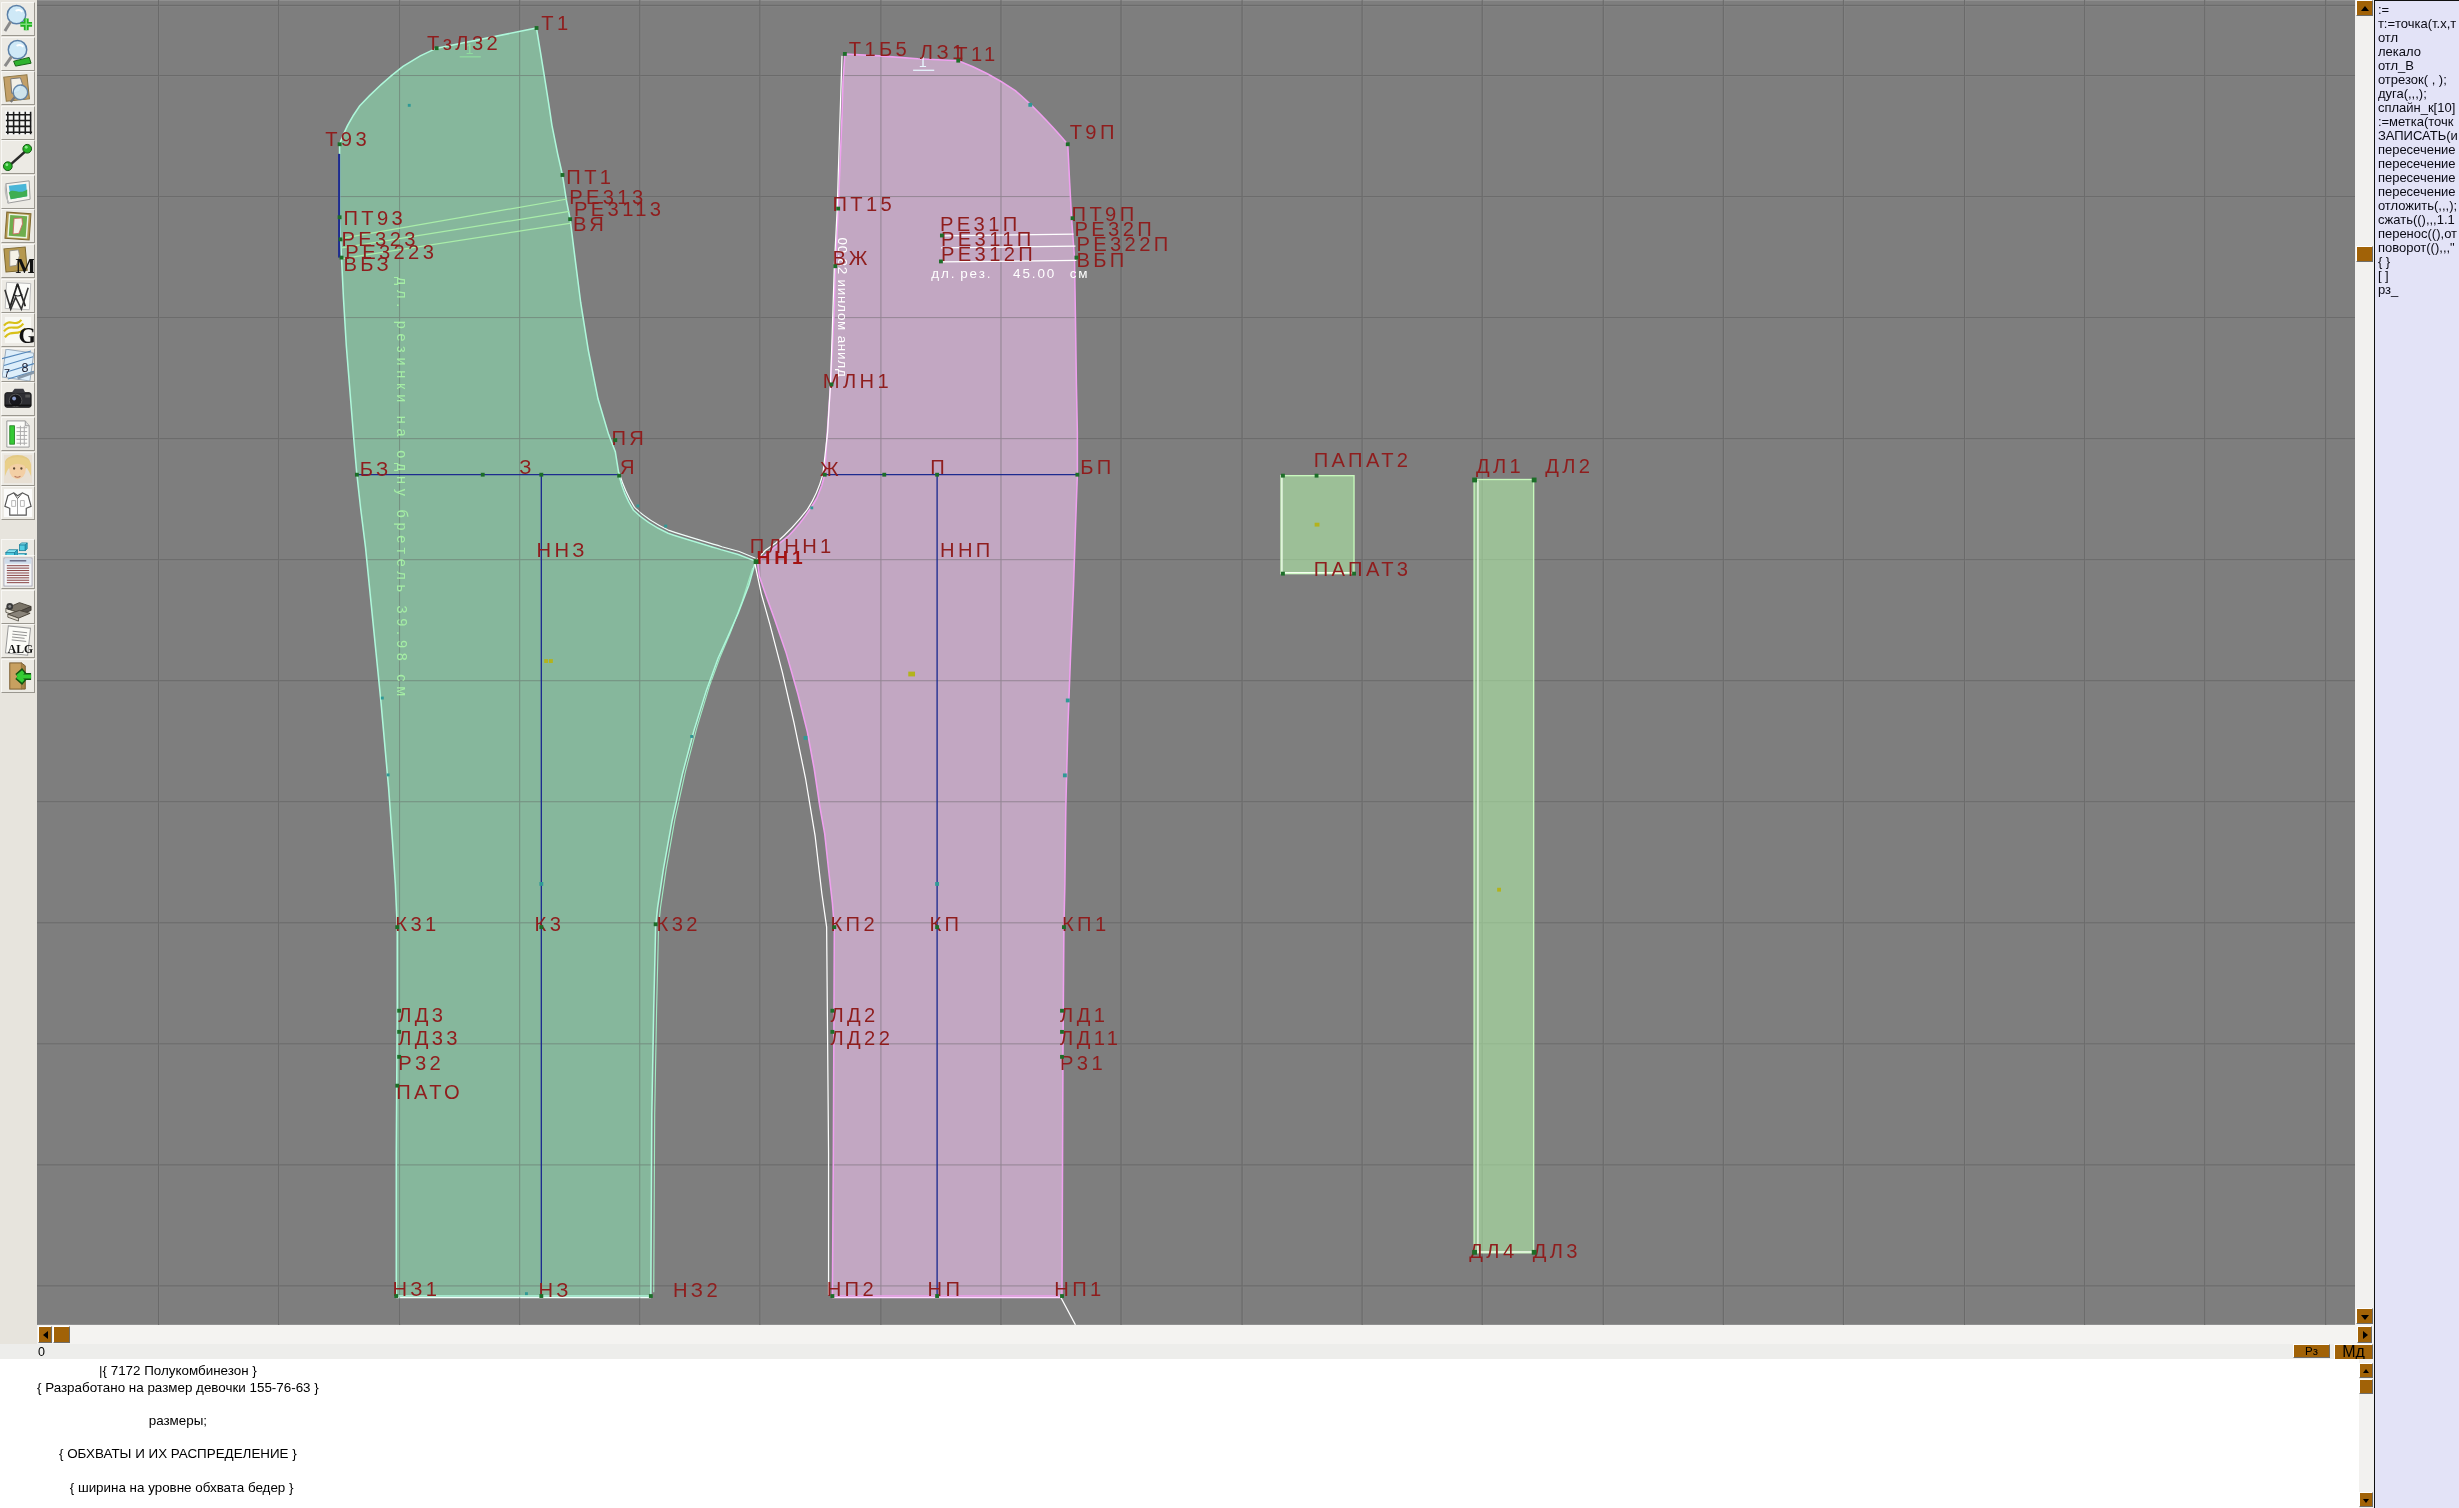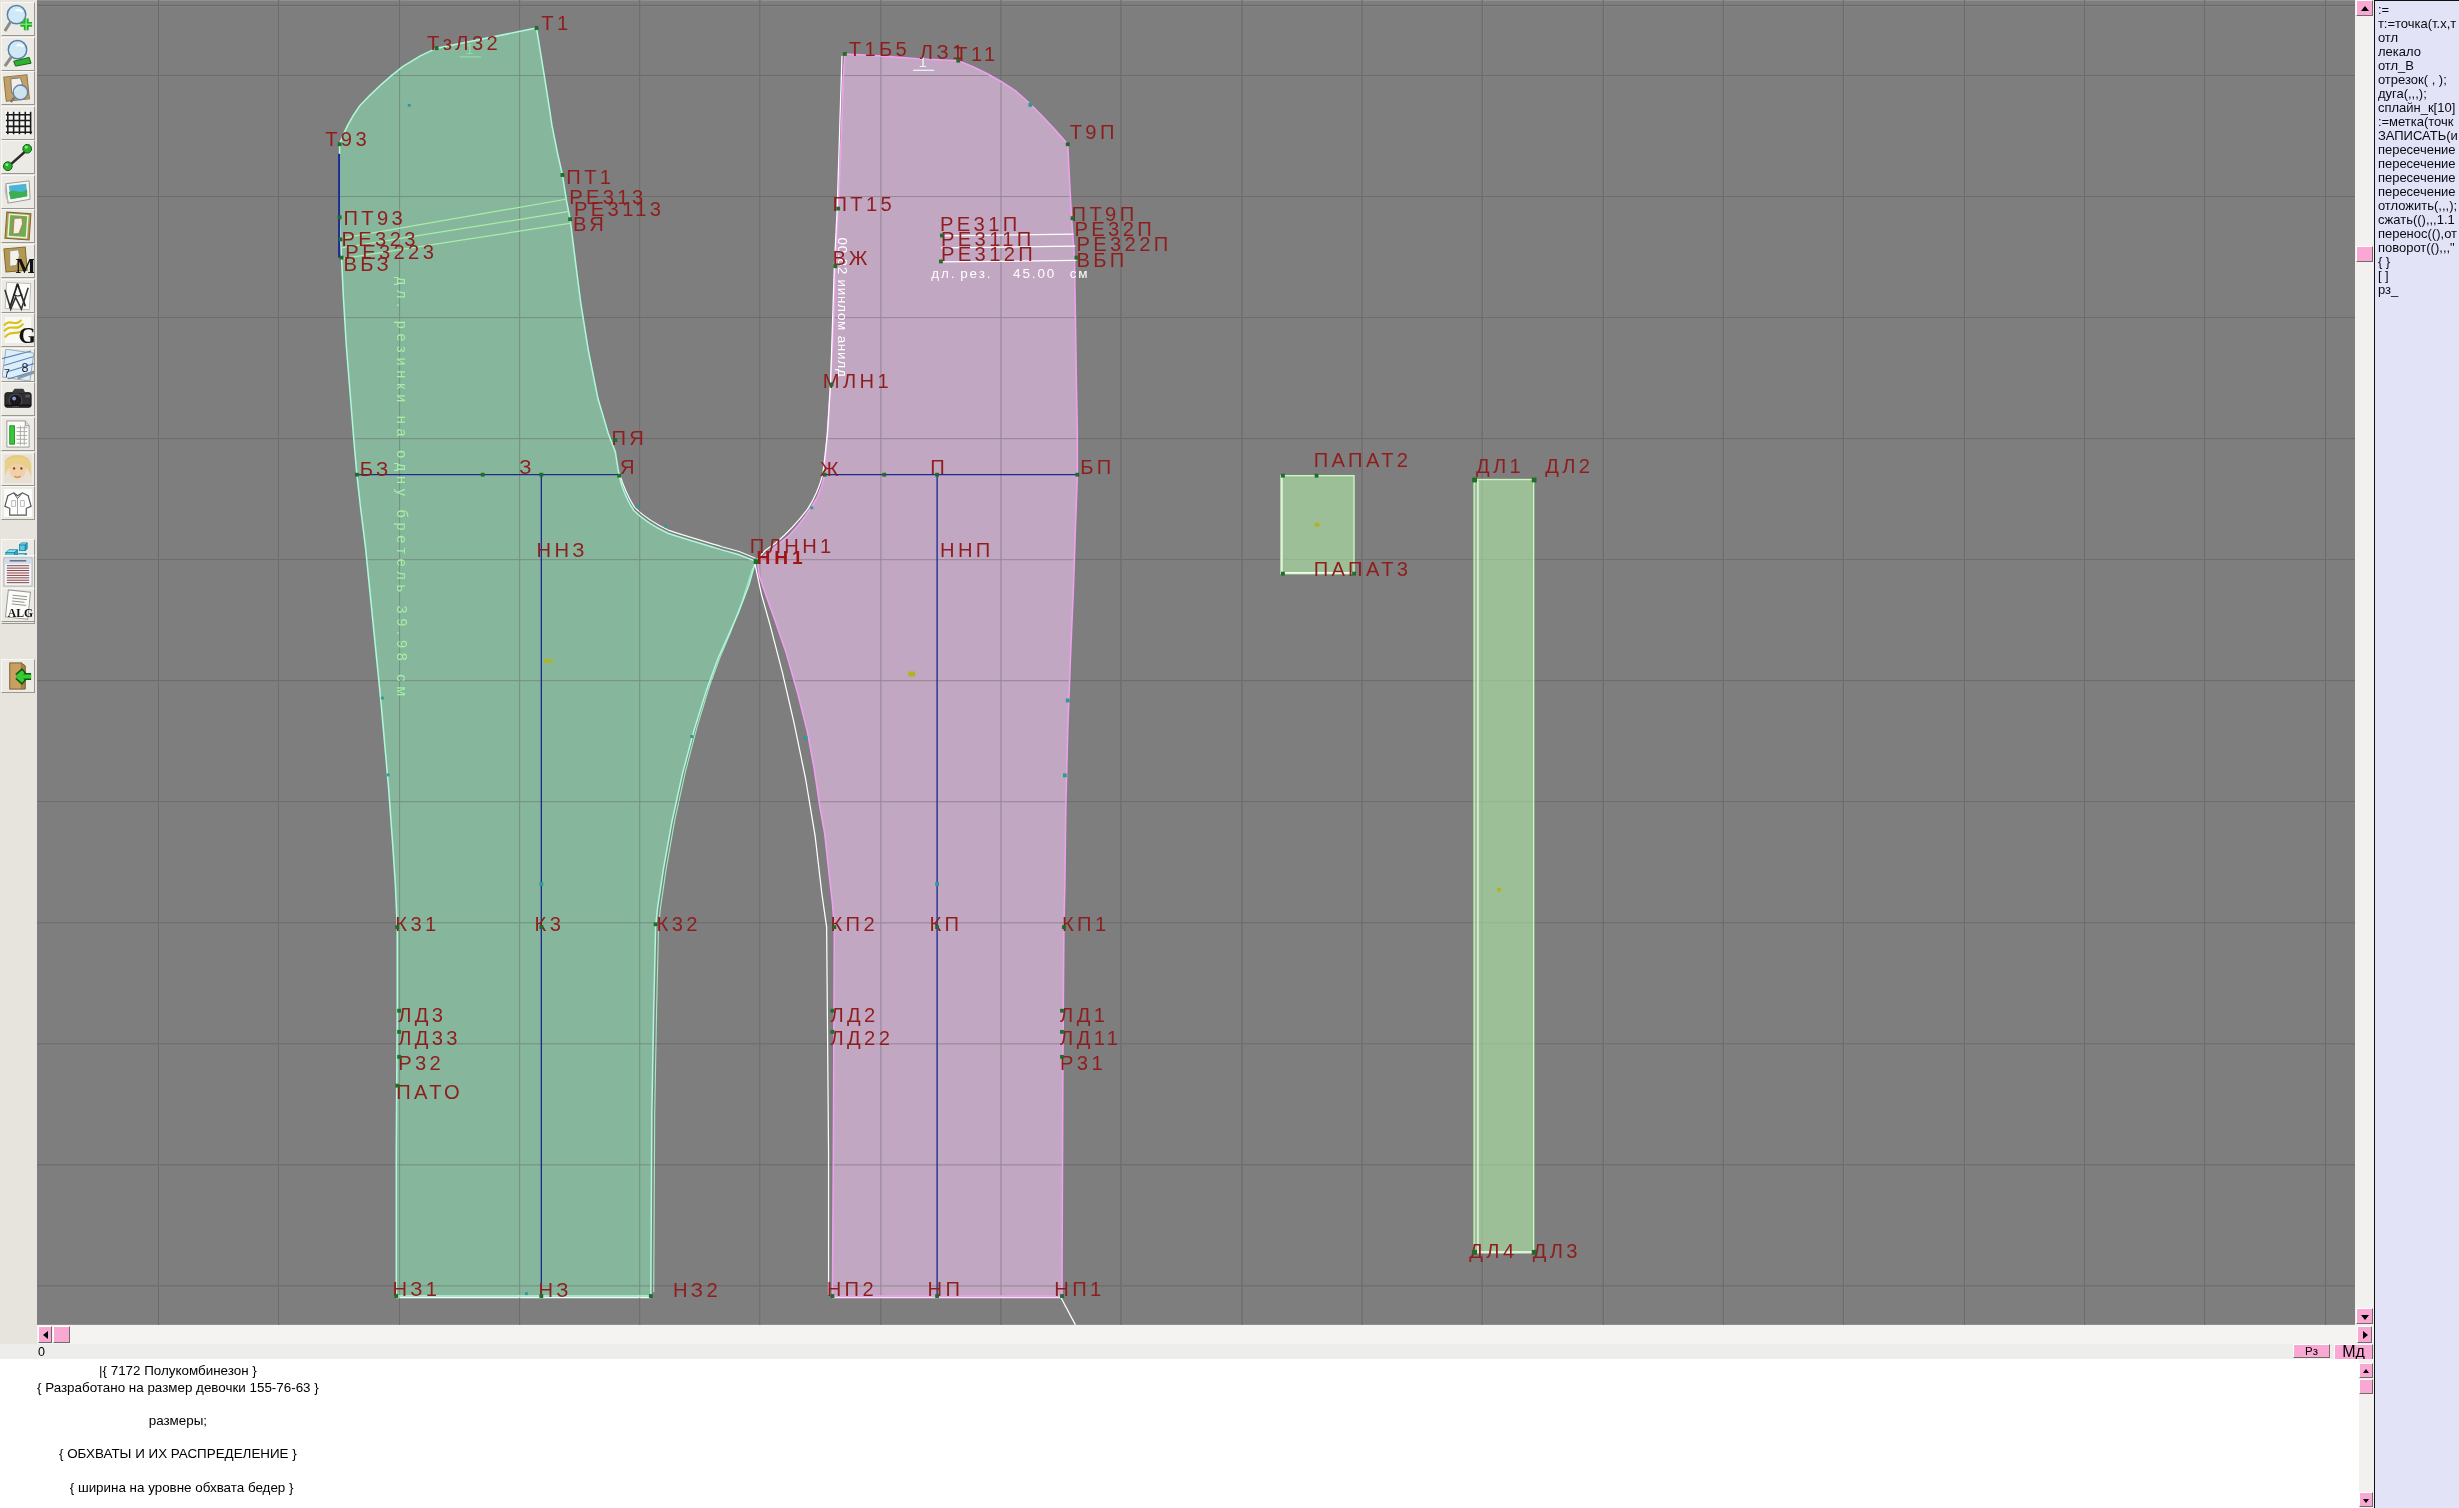--- a/index.html
+++ b/index.html
@@ -4,21 +4,21 @@
 <style>
 html,body{margin:0;padding:0;}
 #root{position:relative;width:2459px;height:1508px;background:#ffffff;font-family:"Liberation Sans",sans-serif;overflow:hidden;}
 #toolbar{position:absolute;left:0;top:0;width:37px;height:1359px;background:#e7e4dd;border-right:1px solid #cfccc4;}
 .tb{position:absolute;left:1px;width:34px;height:34px;background:#eceae4;border:1px solid;border-color:#f8f7f4 #9a978f #9a978f #f8f7f4;box-sizing:border-box;}
 .tb svg{position:absolute;left:0;top:0;}
 #cv{position:absolute;left:37px;top:0;}
 
 #vsb{position:absolute;left:2355px;top:0;width:19px;height:1325px;background:#f2f1ef;}
 #hsb{position:absolute;left:37px;top:1325px;width:2337px;height:19px;background:#f4f3f1;}
-.sbtn{position:absolute;background:#f9a8d4;border:1px solid;border-color:#ffffff #6f6d69 #6f6d69 #ffffff;box-sizing:border-box;text-align:center;color:#000;}
+.sbtn{position:absolute;background:#a16207;border:1px solid;border-color:#ffffff #6f6d69 #6f6d69 #ffffff;box-sizing:border-box;text-align:center;color:#000;}
 .arr{position:absolute;width:0;height:0;}
 #status{position:absolute;left:0;top:1344px;width:2374px;height:15.4px;background:#ededeb;font-size:12.5px;color:#000;}
 #btext{position:absolute;left:0;top:1359px;width:2359px;height:149px;background:#ffffff;font-size:13.4px;color:#000;line-height:16.7px;white-space:pre;}
 #btsb{position:absolute;left:2359px;top:1359px;width:15.4px;height:149px;background:#f2f1ef;}
 #rpanel{position:absolute;left:2374px;top:0;width:86px;height:1508px;background:#e3e3f7;border-left:1.9px solid #101010;border-top:1.9px solid #101010;box-sizing:border-box;font-size:13px;color:#0a0a14;line-height:14px;white-space:pre;overflow:hidden;}
 </style>
 </head>
 <body>
 <div id="root">
 
@@ -198,21 +198,21 @@
 <path d="M4 18 L18 12 L30 16 L16 22 Z" fill="#7a7468" stroke="#4a443a" stroke-width="1"></path>
 <path d="M4 18 L16 22 L16 26 L4 22 Z" fill="#e8e4d8" stroke="#4a443a" stroke-width="0.8"></path>
 <path d="M16 22 L30 16 L30 20 L16 26 Z" fill="#55504a" stroke="#3a352d" stroke-width="0.8"></path>
 <path d="M6 24 L18 20 L29 23 L17 28 Z" fill="#8a847a" stroke="#4a443a" stroke-width="1"></path>
 <path d="M6 24 L17 28 L17 31 L6 27 Z" fill="#ddd8cc" stroke="#4a443a" stroke-width="0.8"></path>
 <circle cx="8" cy="16" r="3.5" fill="#3a3a3a"></circle>
           <circle cx="8" cy="16" r="1.5" fill="#888"></circle>
 </svg>
       </div>
 
-<div class="tb" style="top:588px;text-decoration:underline;">
+<div class="tb" style="top:624px;text-decoration:underline;">
         <svg width="32" height="32" viewBox="0 0 33 33">
 <rect x="5" y="2" width="23" height="28" fill="#fcfcf8" stroke="#999" stroke-width="1" transform="rotate(6 16 16)"></rect>
 <path d="M10 7 H25 M10 10 H25 M10 13 H23 M10 16 H25" stroke="#888" stroke-width="0.9" transform="rotate(6 16 16)"></path>
 <text x="6" y="29" font-family="Liberation Serif, serif" font-size="12" font-weight="bold" fill="#111">ALG</text>
 </svg>
       </div>
 
 <div class="tb" style="top:659px;">
         <svg width="32" height="32" viewBox="0 0 33 33">
 <rect x="8" y="3" width="12" height="27" fill="#c8a060" stroke="#7a5c30" stroke-width="1"></rect>

